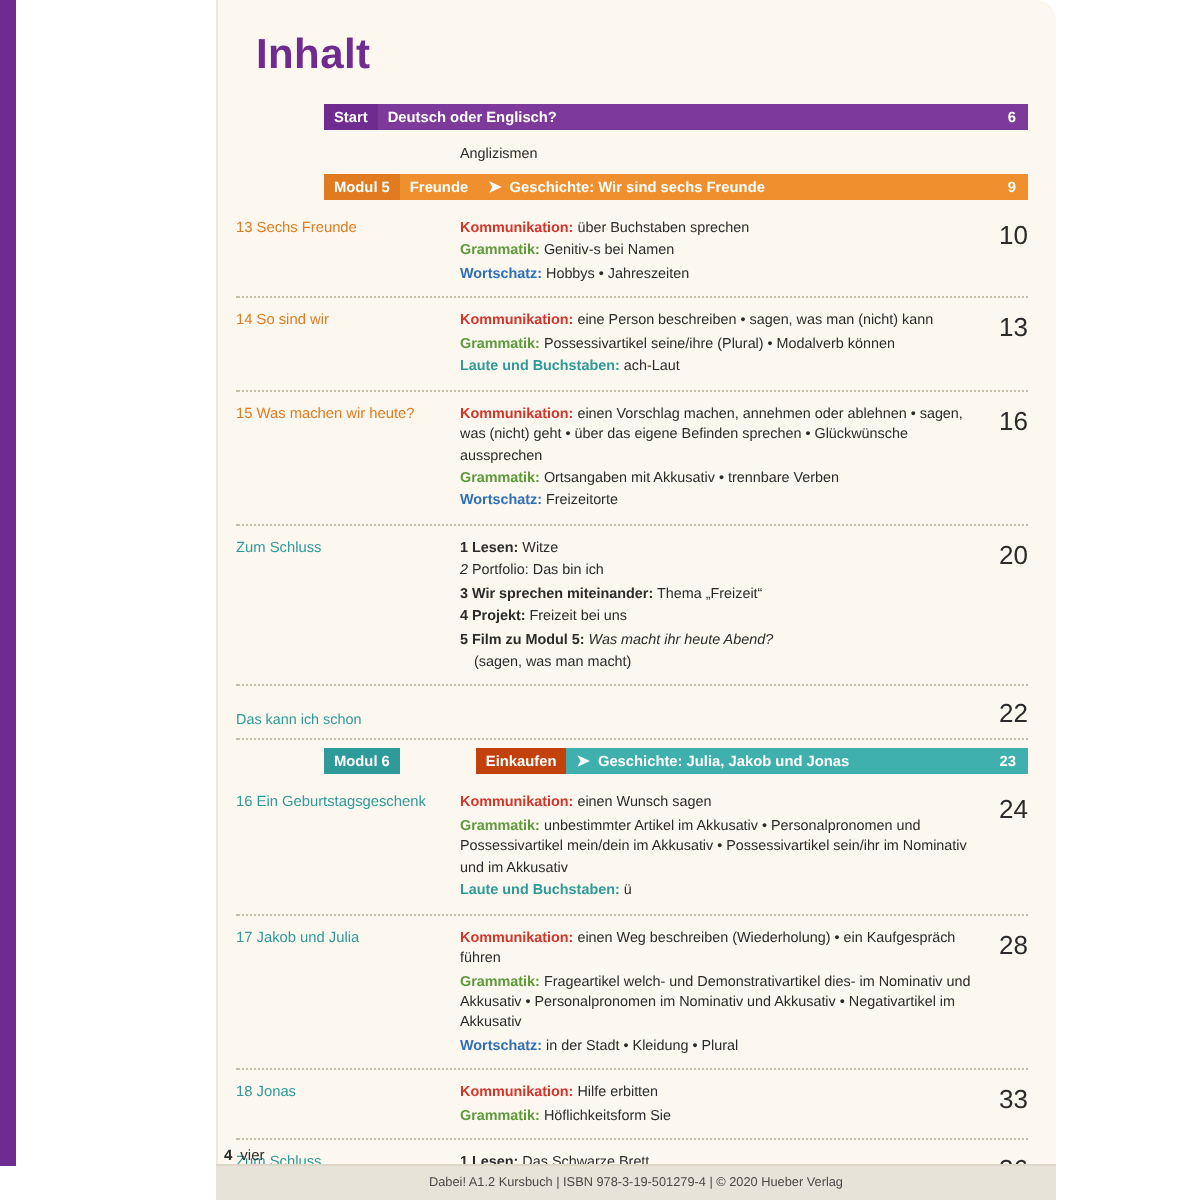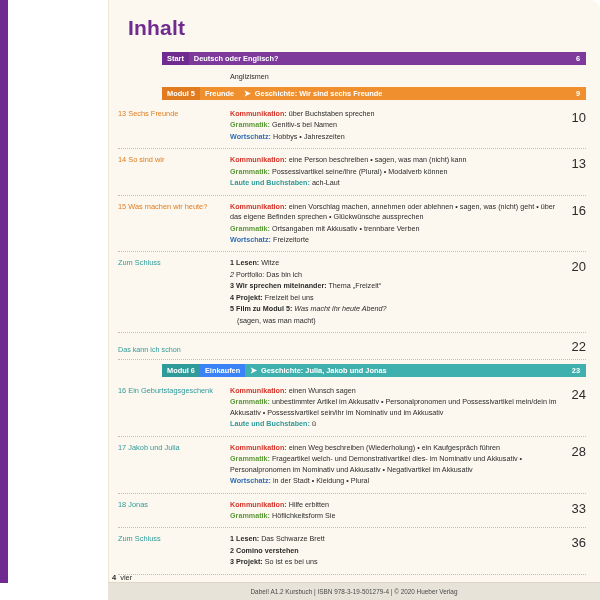--- a/index.html
+++ b/index.html
@@ -4,21 +4,21 @@
 <style>
   html,body{margin:0;padding:0;}
   body{
     width:600px;height:600px;
     background:#ffffff;
     font-family:"Liberation Sans", sans-serif;
     overflow:hidden;
   }
   .page{
     position:relative;
-    width:600px;height:600px;
+    width:528px;height:600px;
     background:#fdf8ef;
     box-sizing:border-box;
     border-radius:10px;
   }
   .left-band{
     position:absolute;left:0;top:0;bottom:0;width:108px;
     background:#ffffff;
     border-right:1px solid #efe7d8;
   }
   .purple-strip{
@@ -226,21 +226,21 @@
     <div class="plain-row">
       <div class="col-left ttl t-teal">Das kann ich schon</div>
       <div class="col-mid"></div>
       <div class="col-page pg">22</div>
     </div>
 
     <div class="spacer-sm"></div>
 
     <div class="bar bar-teal">
       <div class="seg-a">Modul 6</div>
-      <div class="seg-a" style="background:#3b82f6;">Einkaufen</div>
+      <div class="seg-a" style="background:#c2410c;margin-left:38px;">Einkaufen</div>
       <div class="seg-b">
           <span class="arrow">➤</span>
           <span>Geschichte: Julia, Jakob und Jonas</span>
         </div>
       <div class="seg-c">23</div>
     </div>
 
     <div class="lesson">
       <div class="col-left ttl t-teal">16 Ein Geburtstagsgeschenk</div>
       <div class="col-mid">

